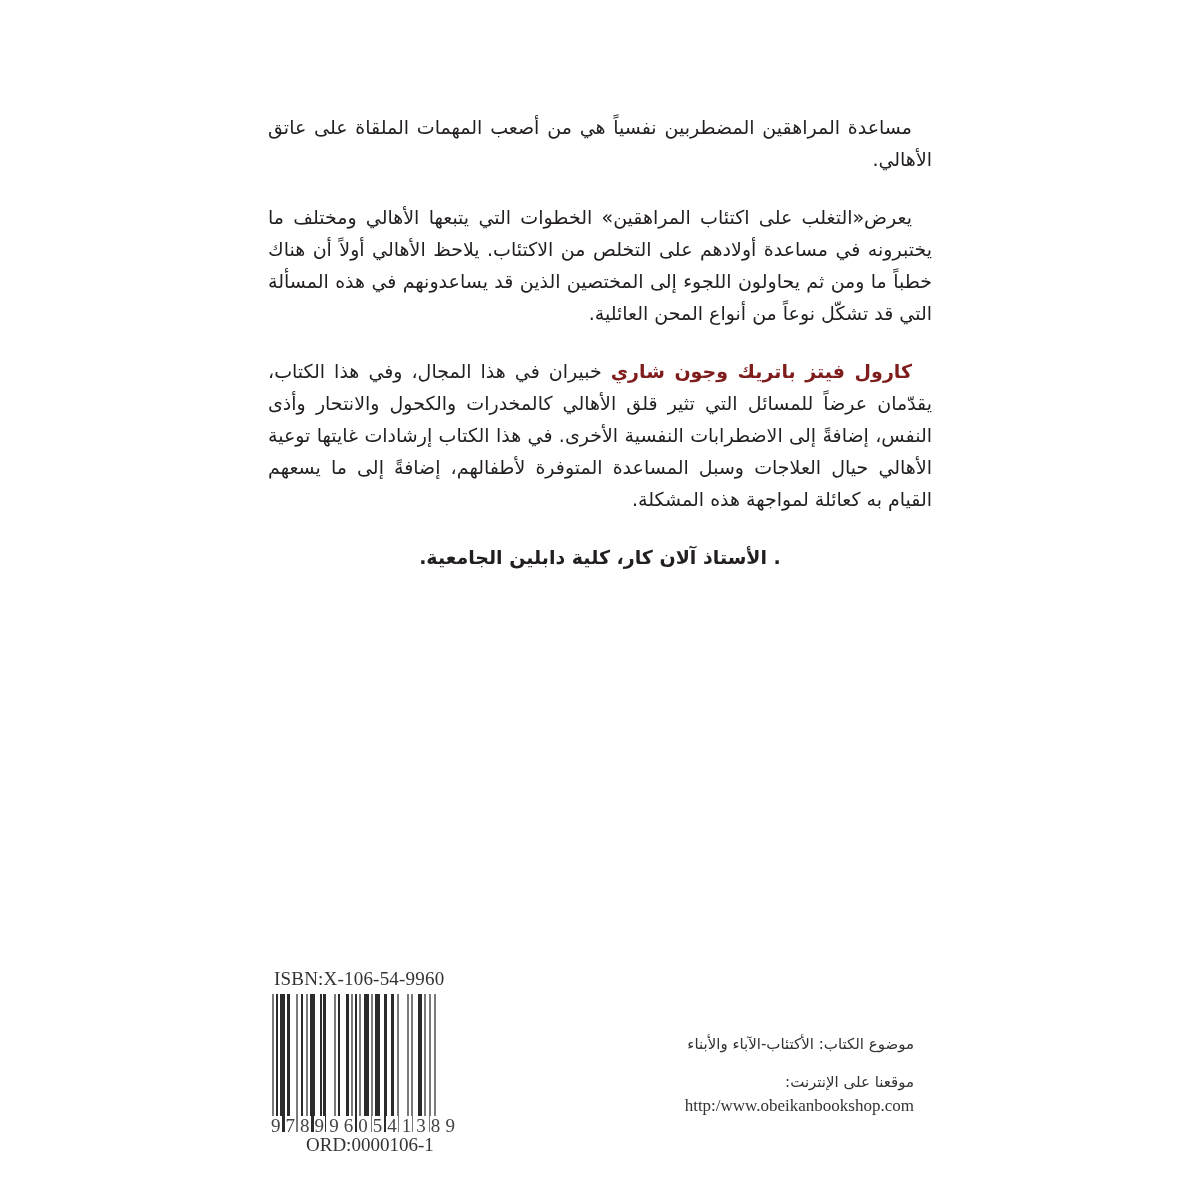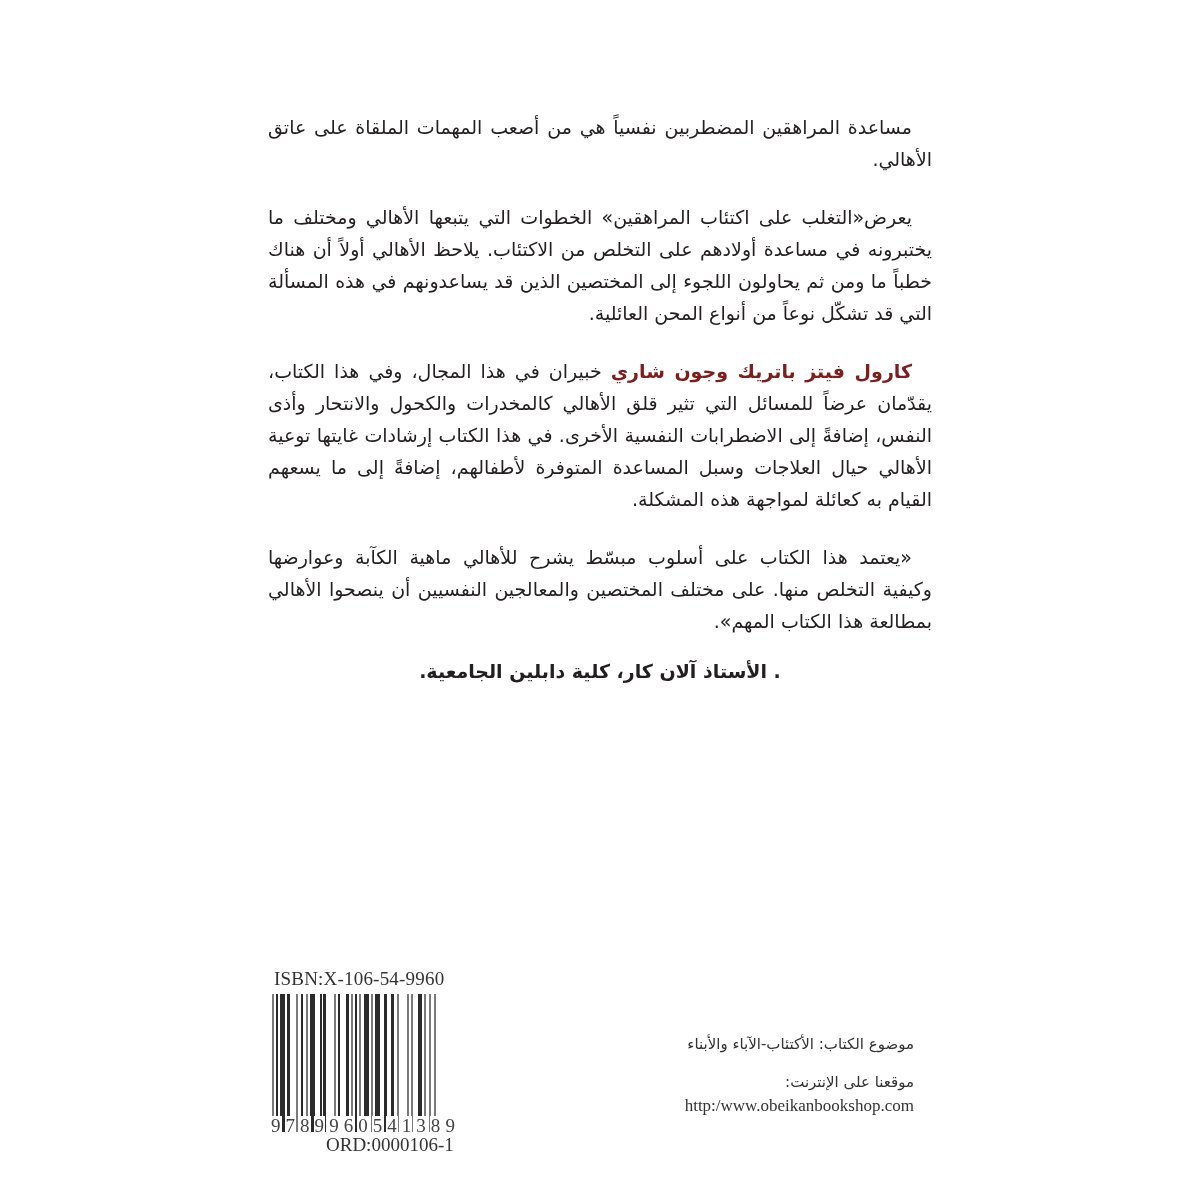--- a/index.html
+++ b/index.html
@@ -96,21 +96,21 @@
     }
     .ean-digits .d {
       background: #fff;
       padding: 0 1px;
       line-height: 20px;
     }
     .ord {
       font-family: "Liberation Serif", serif;
       font-size: 19px;
       color: #333;
-      margin-left: 58px;
+      margin-left: 38px;
       line-height: 26px;
     }
 
     
     .info-block {
       position: absolute;
       left: 620px;
       top: 1012px;
       width: 294px;
       font-size: 15px;
@@ -135,21 +135,20 @@
 
 <div class="page">
 
   <div class="body-text">
     <p class="para">مساعدة المراهقين المضطربين نفسياً هي من أصعب المهمات الملقاة على عاتق الأهالي.</p>
 
     <p class="para">يعرض«التغلب على اكتئاب المراهقين» الخطوات التي يتبعها الأهالي ومختلف ما يختبرونه في مساعدة أولادهم على التخلص من الاكتئاب. يلاحظ الأهالي أولاً أن هناك خطباً ما ومن ثم يحاولون اللجوء إلى المختصين الذين قد يساعدونهم في هذه المسألة التي قد تشكّل نوعاً من أنواع المحن العائلية.</p>
 
     <p class="para"><span class="author">كارول فيتز باتريك وجون شاري</span><span> خبيران في هذا المجال، وفي هذا الكتاب، يقدّمان عرضاً للمسائل التي تثير قلق الأهالي كالمخدرات والكحول والانتحار وأذى النفس، إضافةً إلى الاضطرابات النفسية الأخرى. في هذا الكتاب إرشادات غايتها توعية الأهالي حيال العلاجات وسبل المساعدة المتوفرة لأطفالهم، إضافةً إلى ما يسعهم القيام به كعائلة لمواجهة هذه المشكلة.</span></p>
 
-    <p class="para" style="margin-bottom:18px;">«يعتمد هذا الكتاب على أسلوب مبسّط يشرح للأهالي ماهية الكآبة وعوارضها وكيفية التخلص منها. على مختلف المختصين والمعالجين النفسيين أن ينصحوا الأهالي بمطالعة هذا الكتاب المهم».</p>
 
     <div class="sig-wrap">
       <span>. الأستاذ آلان كار، كلية دابلين الجامعية.</span>
     </div>
   </div>
 
   <div class="barcode-block">
     <div class="isbn">ISBN:X-106-54-9960</div>
     <div class="bars">
       <div class="gap" style="width:4px"></div>

